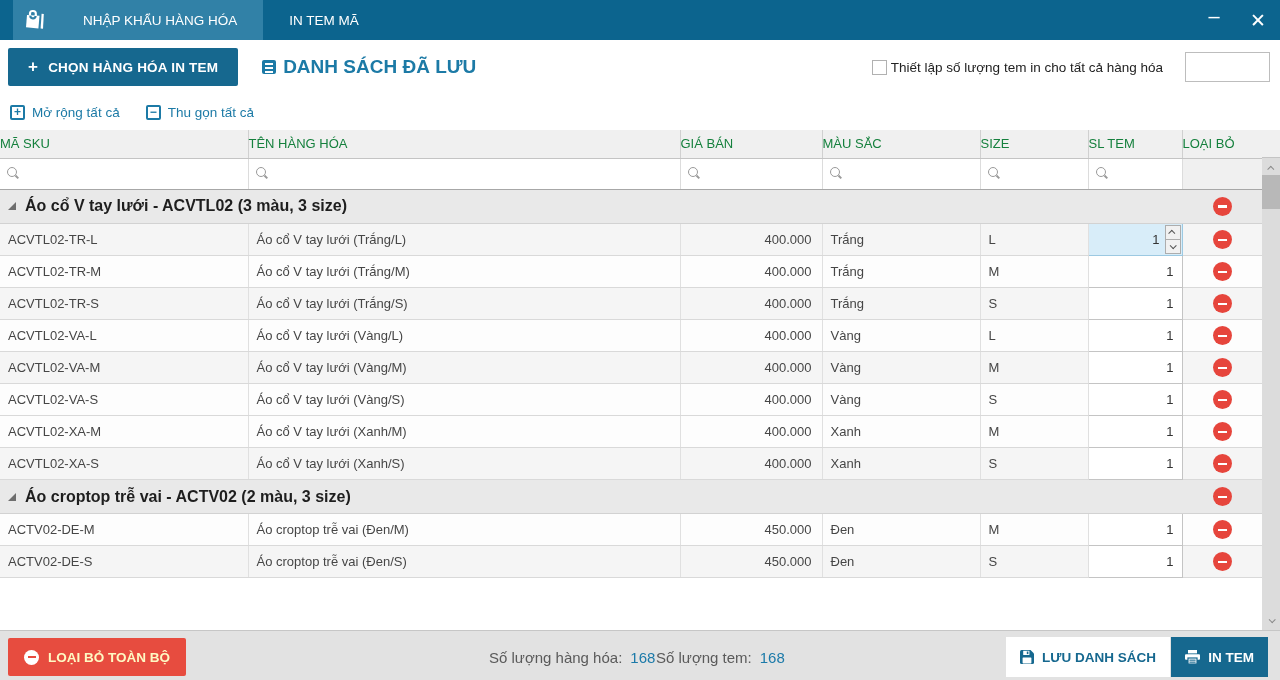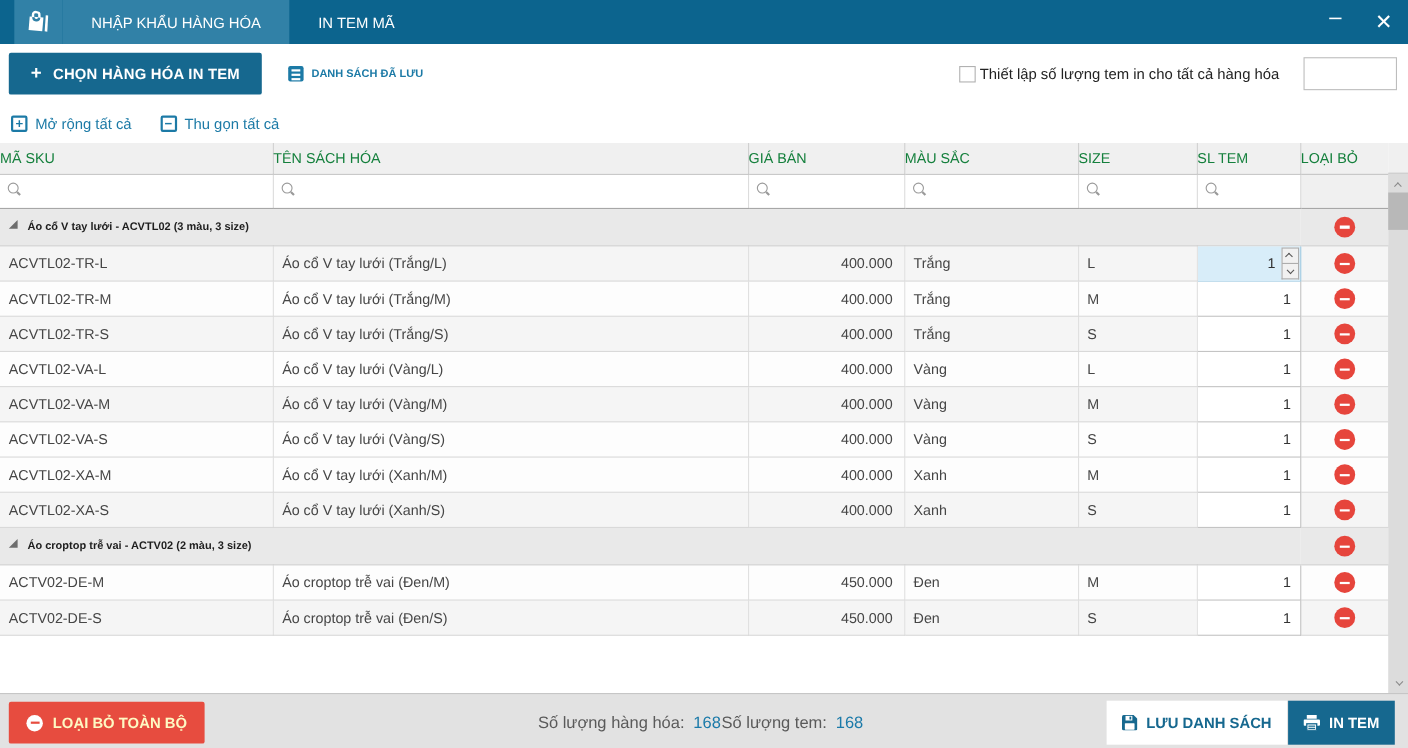--- a/index.html
+++ b/index.html
@@ -15,21 +15,21 @@
   .titlebar-spacer { flex:1; }
   .win-btn { width:44px; display:flex; align-items:center; justify-content:center; color:#fff; }
   .win-btn.min { font-size:20px; padding-bottom:8px; }
   .win-btn.close { font-size:19px; }
 
   
   .toolbar { height:54px; background:#fff; display:flex; align-items:center; padding:0 10px 0 8px; }
   .btn-primary { height:38px; background:#16688f; color:#fff; font-weight:bold; font-size:13.5px;
                  display:flex; align-items:center; padding:0 20px; border-radius:2px; letter-spacing:.2px; }
   .btn-primary .plus { font-size:17px; font-weight:bold; margin-right:10px; }
-  .link-saved { margin-left:24px; color:#1c7aa6; font-weight:bold; font-size:10px; display:flex; align-items:center; gap:7px; }
+  .link-saved { margin-left:24px; color:#1c7aa6; font-weight:bold; font-size:19px; display:flex; align-items:center; gap:7px; }
   .list-icon { width:14px; height:14px; background:#1c7aa6; border-radius:2px; position:relative; }
   .list-icon::before { content:""; position:absolute; left:3px; right:3px; top:3px; height:2px;
                        background:#fff; box-shadow:0 4px 0 #fff, 0 8px 0 #fff; }
   .toolbar-spacer { flex:1; }
   .chk-group { display:flex; gap:4px; }
   .checkbox { width:15px; height:15px; border:1px solid #b1b1b1; background:#fff; }
   .chk-label { font-size:13.5px; color:#222; }
   .qty-all-input { width:85px; height:30px; border:1px solid #bdbdbd; margin-left:22px; font-size:13px; padding:0 6px; }
 
   
@@ -49,21 +49,21 @@
   .filter-row td { height:31px; background:#fff; border-right:1px solid #dcdcdc; border-bottom:1px solid #a7a7a7;
                    padding-left:7px; vertical-align:middle; }
   .filter-row td.rem-filter { background:#f0f0f0; }
   .mag { display:inline-block; width:12px; height:12px; position:relative; }
   .mag::before { content:""; position:absolute; left:0; top:0; width:8px; height:8px;
                  border:1.5px solid #9a9a9a; border-radius:50%; }
   .mag::after { content:""; position:absolute; left:8px; top:9px; width:4px; height:1.6px;
                 background:#9a9a9a; transform:rotate(45deg); }
   .viewport { height:440px; overflow:hidden; }
   tr.group-row td { height:34px; background:#e9e9e9; border-bottom:1px solid #d2d2d2;
-                    font-size:10px; font-weight:bold; color:#1e1e1e; padding-left:8px; }
+                    font-size:16px; font-weight:bold; color:#1e1e1e; padding-left:8px; }
   .tri { display:inline-block; width:0; height:0; border-left:8px solid transparent;
          border-bottom:8px solid #6e6e6e; margin-right:9px; position:relative; top:-1px; }
   tr.data-row td { height:32px; font-size:13px; color:#464646; border-right:1px solid #e0e0e0;
                    border-bottom:1px solid #d9d9d9; padding-left:8px; }
   tr.data-row.odd td { background:#f5f5f5; }
   tr.data-row.even td { background:#fdfdfd; }
   tr.data-row td.price { text-align:right; padding-right:10px; }
   tr.data-row td.qty { background:#fff !important; border:1px solid #c4c4c4; text-align:right;
                        padding-right:8px; color:#333; }
   tr.data-row td.qty.focused { background:#d8edf9 !important; border:1px solid #9cc9e2; position:relative; padding-right:22px; }
@@ -156,21 +156,21 @@
           <col class="c-name">
           <col class="c-price">
           <col class="c-color">
         <col class="c-size">
           <col class="c-qty">
           <col class="c-rem">
       </colgroup>
       <thead>
         <tr>
           <th>MÃ SKU</th>
-          <th>TÊN SÁCH HÓA</th>
+          <th>TÊN HÀNG HÓA</th>
           <th>GIÁ BÁN</th>
           <th>MÀU SẮC</th>
           <th>SIZE</th>
           <th>SL TEM</th>
           <th>LOẠI BỎ</th>
         </tr>
         <tr class="filter-row">
           <td><span class="mag"></span></td>
           <td><span class="mag"></span></td>
           <td><span class="mag"></span></td>

